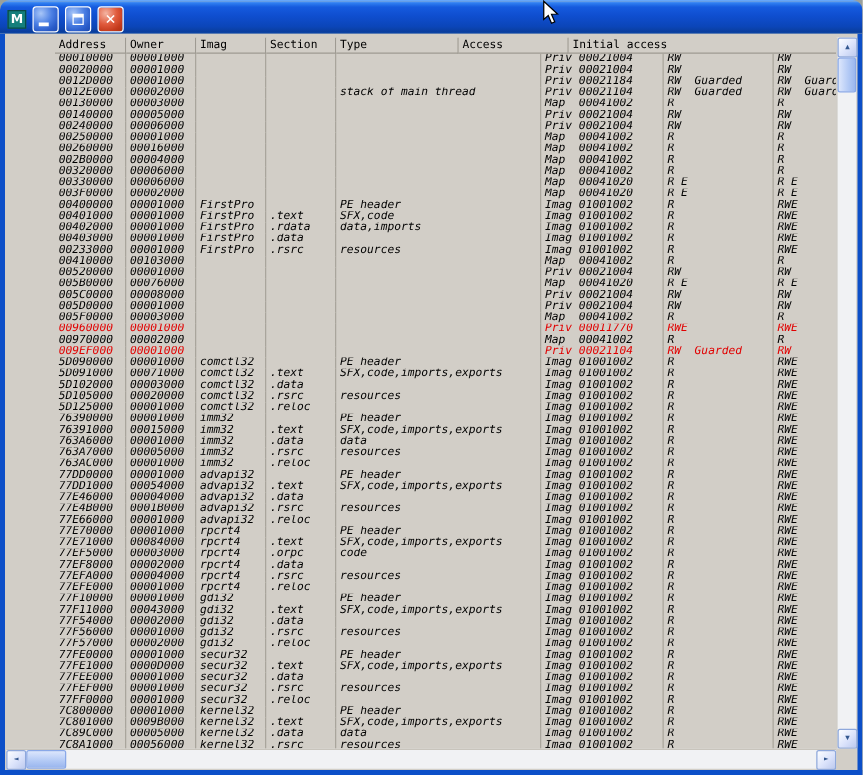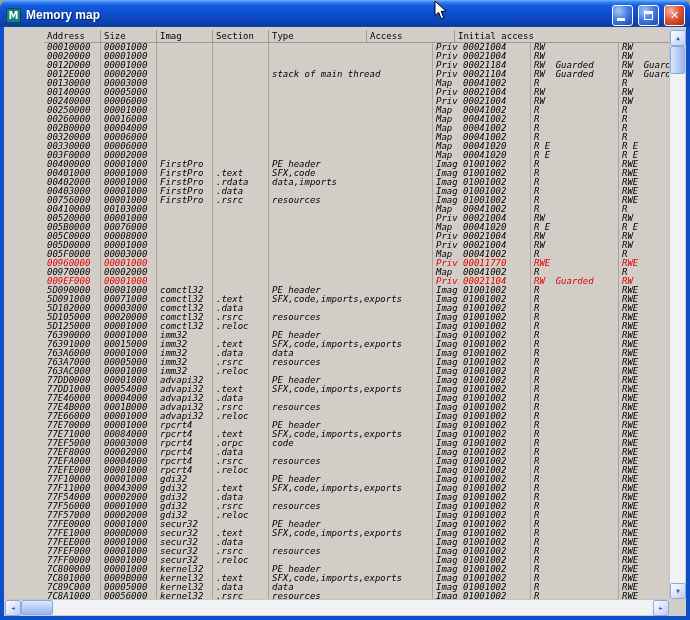--- a/index.html
+++ b/index.html
@@ -68,39 +68,38 @@
   
   .cursor{position:absolute;left:434px;top:0;pointer-events:none;}
 </style>
 </head>
 <body>
 
 <div class="window">
 
   <div class="titlebar">
     <div class="title-icon">M</div>
-    <div class="title-text">Memory map</div>
     <div class="tb-btn btn-blue">
       <span class="glyph-min"></span>
     </div>
     <div class="tb-btn btn-blue">
       <span class="glyph-max"></span>
     </div>
     <div class="tb-btn btn-close">
       <span class="glyph-close">✕</span>
     </div>
   </div>
 
   <div class="window-body">
     <div class="client">
 
       <div class="table-area">
         <div class="thead">
           <div class="cell c-addr">Address</div>
-          <div class="cell c-size">Size</div>
+          <div class="cell c-size">Owner</div>
           <div class="cell c-owner">Imag</div>
           <div class="cell c-sect">Section</div>
           <div class="cell c-type">Type</div>
           <div class="cell c-acc">Access</div>
           <div class="cell c-init">Initial access</div>
         </div>
         <div class="tbody">
             <div class="trow">
               <div class="cell c-addr">00010000</div>
               <div class="cell c-size">00001000</div>
@@ -265,21 +264,21 @@
               <div class="cell c-addr">00403000</div>
               <div class="cell c-size">00001000</div>
               <div class="cell c-owner">FirstPro</div>
               <div class="cell c-sect">.data</div>
               <div class="cell c-cont"></div>
               <div class="cell c-type">Imag 01001002</div>
               <div class="cell c-acc">R</div>
               <div class="cell c-init">RWE</div>
             </div>
             <div class="trow">
-              <div class="cell c-addr">00756000</div>
+              <div class="cell c-addr">00233000</div>
               <div class="cell c-size">00001000</div>
               <div class="cell c-owner">FirstPro</div>
               <div class="cell c-sect">.rsrc</div>
               <div class="cell c-cont">resources</div>
               <div class="cell c-type">Imag 01001002</div>
               <div class="cell c-acc">R</div>
               <div class="cell c-init">RWE</div>
             </div>
             <div class="trow">
               <div class="cell c-addr">00410000</div>

